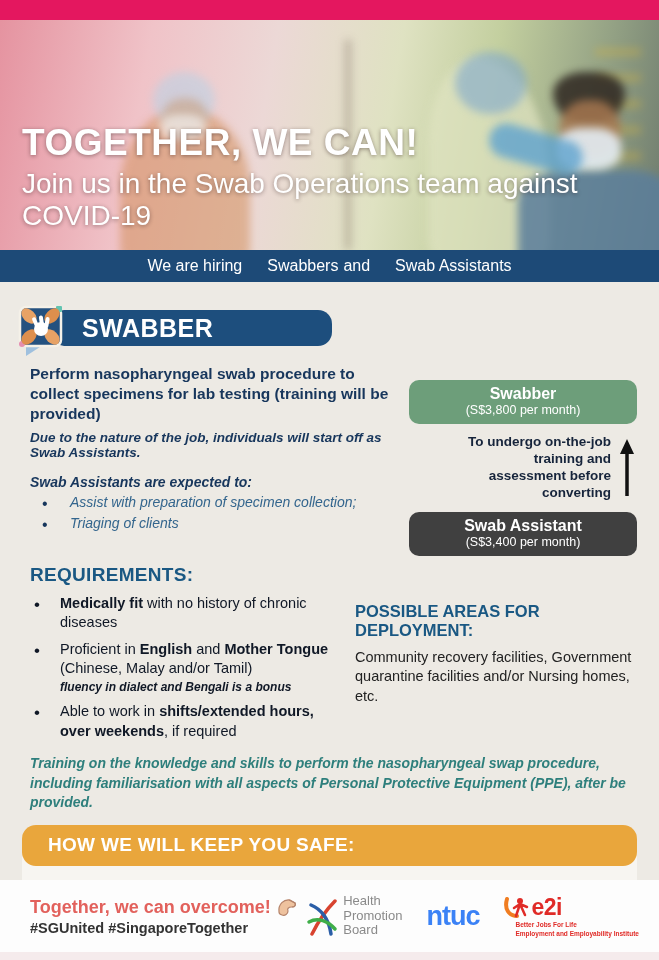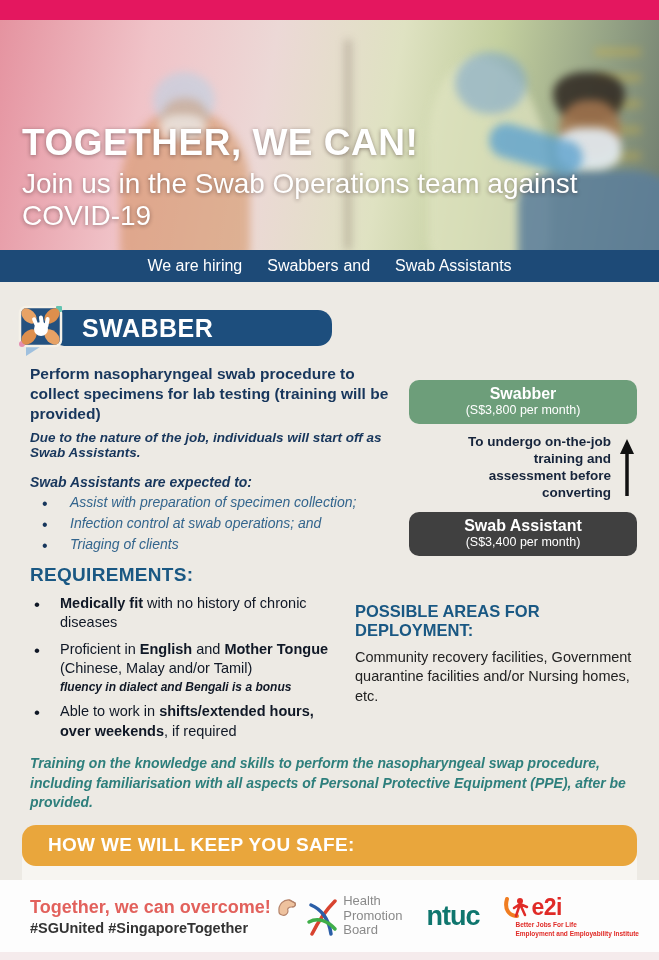--- a/index.html
+++ b/index.html
@@ -85,21 +85,21 @@
   .safety-list > li::before { content:"•"; position:absolute; left:6px; font-size:16px; }
 
   
   .footer { position:absolute; left:0; right:0; bottom:8px; height:72px; background:#fdfdfd; display:flex; align-items:center; justify-content:space-between; padding:0 20px 0 30px; }
   .tagline-row { display:flex; align-items:center; gap:5px; }
   .tagline { color:#e2615c; font-size:18px; font-weight:700; }
   .hashtags { color:#333; font-size:14.5px; font-weight:800; margin-top:2px; }
   .logos { display:flex; align-items:center; gap:24px; }
   .hpb { display:flex; align-items:center; gap:5px; }
   .hpb-text { color:#8a8a8a; font-size:13px; line-height:1.15; }
-  .ntuc { color:#0f766e; font-size:27px; font-weight:800; letter-spacing:-1px; }
+  .ntuc { color:#3b82f6; font-size:27px; font-weight:800; letter-spacing:-1px; }
   .e2i { display:flex; flex-direction:column; align-items:flex-start; }
   .e2i-top { display:flex; align-items:center; }
   .e2i-text { color:#e02b27; font-size:23px; font-weight:800; letter-spacing:-.5px; }
   .e2i-sub { color:#e02b27; font-size:6.5px; font-weight:700; line-height:1.3; margin-left:12px; }
   .bottom-bar { position:absolute; left:0; right:0; bottom:0; height:8px; background:#f5ebec; }
 </style>
 </head>
 <body>
 
 <div class="poster">
@@ -157,21 +157,20 @@
     <div class="col-left">
       <div class="desc">Perform nasopharyngeal swab procedure to collect specimens for lab testing (training will be provided)</div>
       <div class="note">
         <span>Due to the nature of the job, individuals will start off as </span><span class="bold">Swab Assistants</span><span>.</span>
       </div>
       <div class="expect">
         <span>Swab Assistants</span><span style="font-weight:600"> are expected to:</span>
       </div>
       <ul class="duties">
         <li>Assist with preparation of specimen collection;</li>
-        <li>Infection control at swab operations; and</li>
         <li>Triaging of clients</li>
       </ul>
     </div>
 
     <div class="col-right">
       <div class="green-box green-dark">
         <div class="gb-title">Swabber</div>
         <div class="gb-pay">(S$3,800 per month)</div>
       </div>
       <div class="progress-row">

